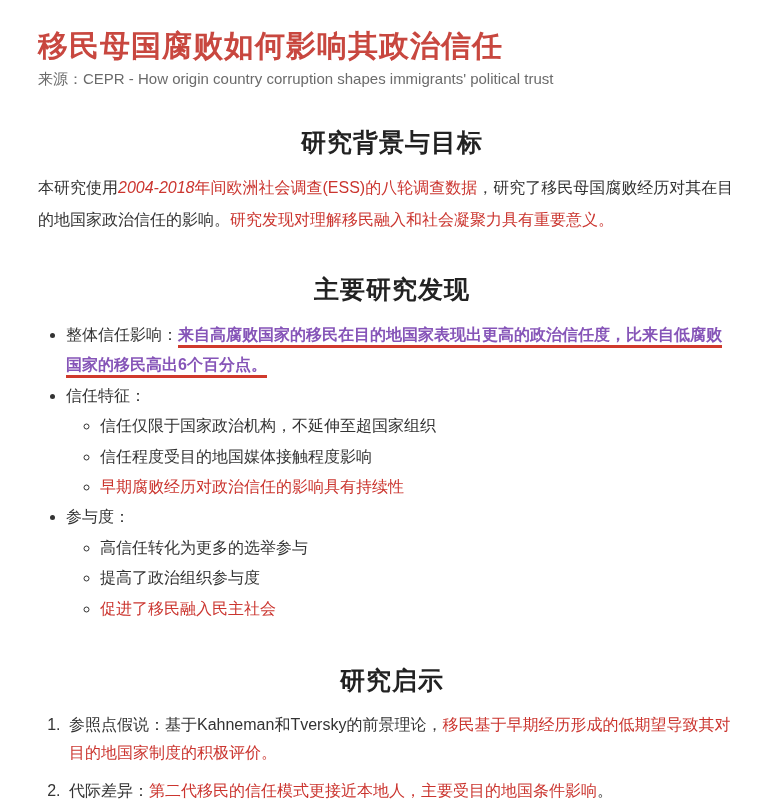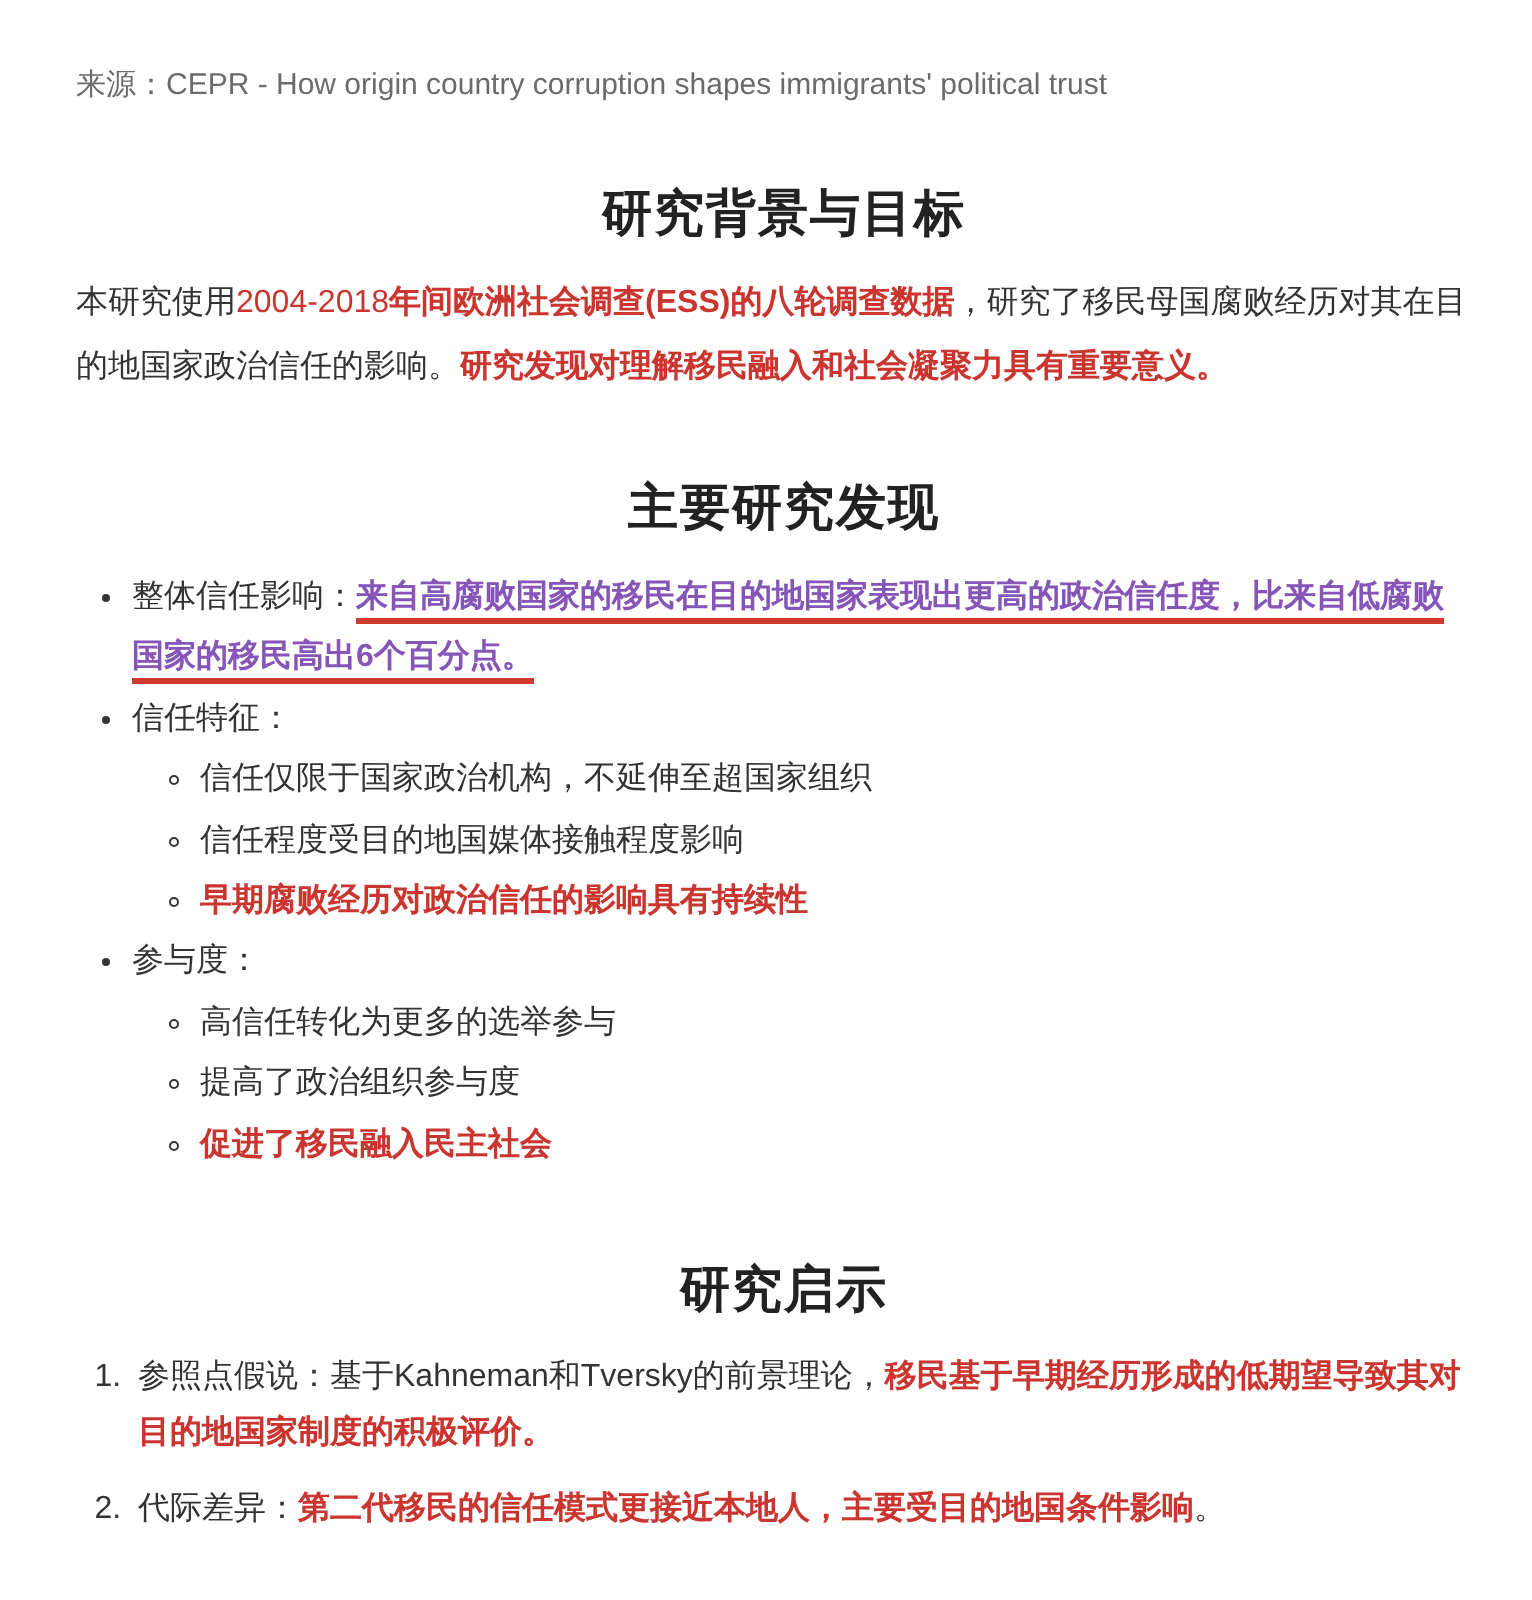--- a/index.html
+++ b/index.html
@@ -61,34 +61,35 @@
   }
   ol.implications{
     margin-top:14px;
     padding-left:27px;
     font-size:16px;
     line-height:1.78;
   }
   ol.implications > li{margin-bottom:9px;padding-left:4px;}
   
   .s-n{color:var(--body);text-align:center;}
-  .s-r{color:var(--em-red);}
-  .s-rb{color:var(--em-red);font-weight:700;}
+  .s-r{color:var(--em-red);font-style:italic;}
+  .s-rb{color:var(--em-red);font-weight:400;}
   .s-pu{
     color:var(--purple);
     font-weight:700;
     border-bottom:3px solid var(--underline-red);
     padding-bottom:2px;
   }
 </style>
 </head>
 <body>
 
 <div class="page">
 
+  <h1 class="doc-title">移民母国腐败如何影响其政治信任</h1>
 
   <p class="source-line">来源：CEPR - How origin country corruption shapes immigrants' political trust</p>
 
   <h2 class="section-heading">研究背景与目标</h2>
 
   <p class="body-para"><span class="s-n">本研究使用</span><span class="s-r">2004-2018</span><span class="s-rb">年间欧洲社会调查(ESS)的八轮调查数据</span><span class="s-n">，研究了移民母国腐败经历对其在目的地国家政治信任的影响。</span><span class="s-rb">研究发现对理解移民融入和社会凝聚力具有重要意义。</span></p>
 
   <h2 class="section-heading">主要研究发现</h2>
 
   <ul class="findings">

